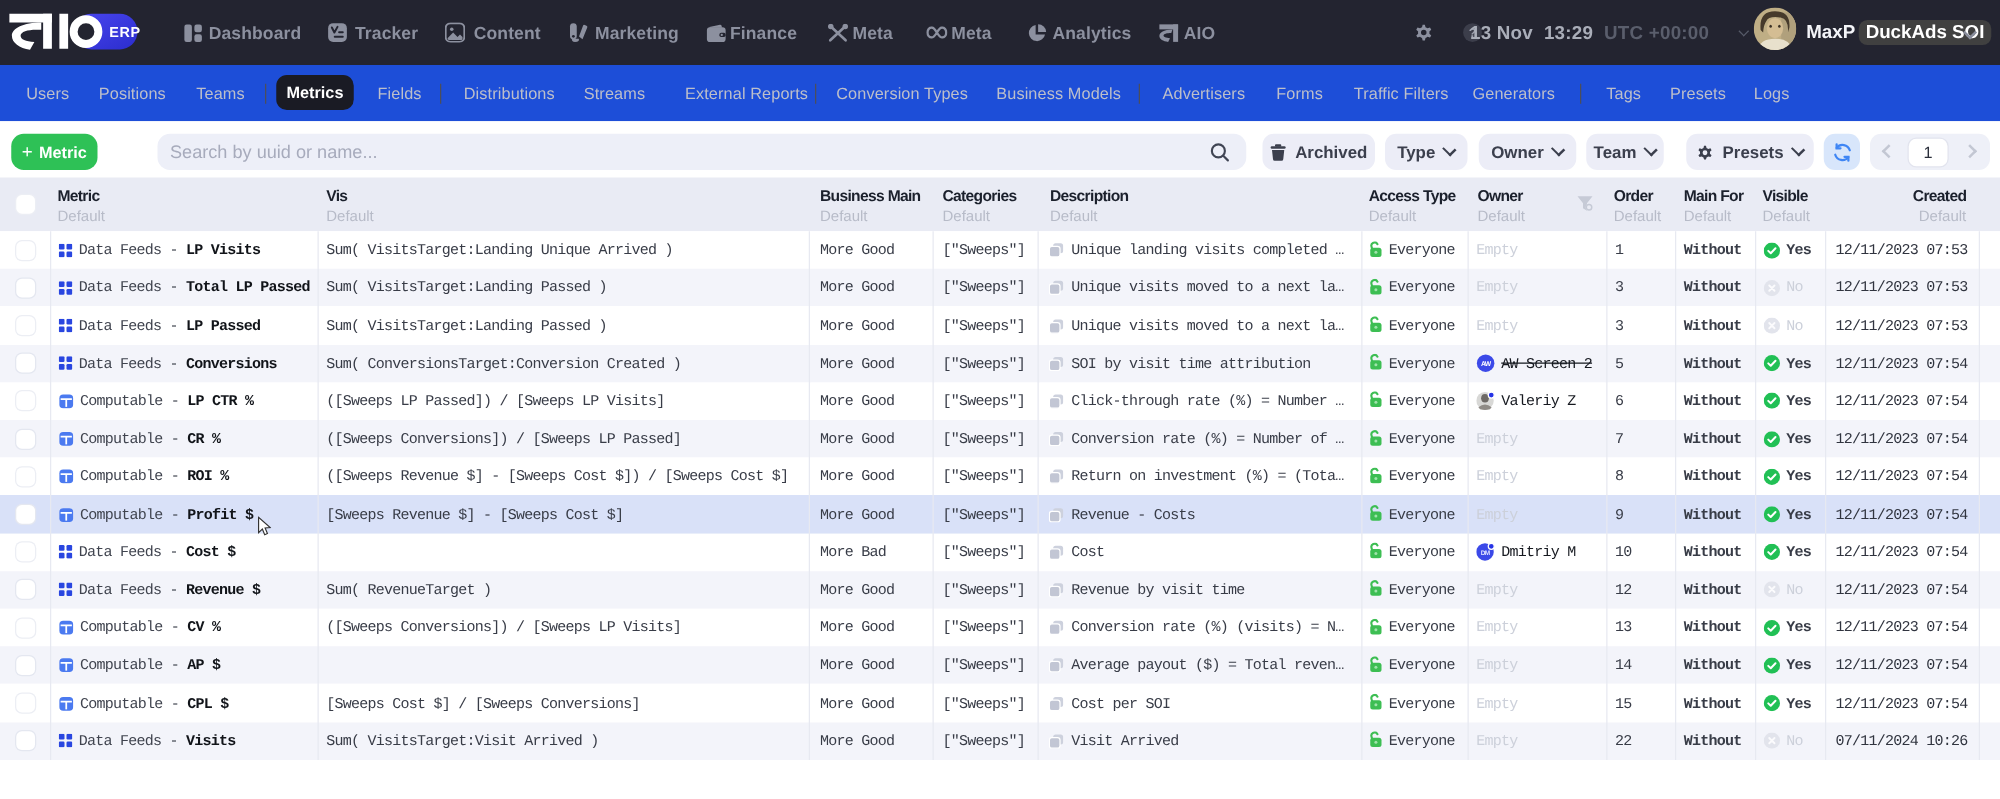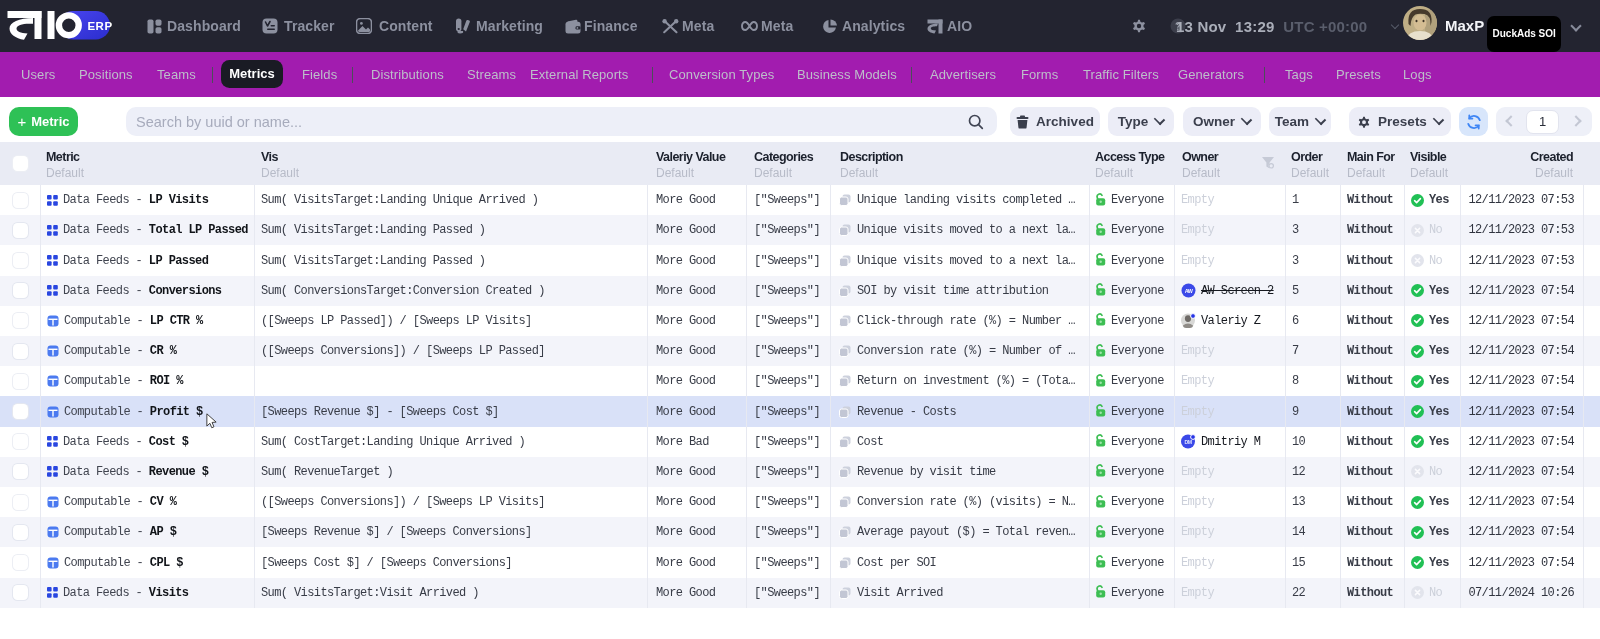--- a/index.html
+++ b/index.html
@@ -1,21 +1,21 @@
 <!DOCTYPE html>
 <html><head><meta charset="utf-8"><style>
 *{margin:0;padding:0;box-sizing:border-box}
 html,body{width:1600px;height:639px;overflow:hidden;background:#fff;font-family:"Liberation Sans",sans-serif;position:relative}
 .abs{position:absolute}
 
 #topbar{position:absolute;left:0;top:0;width:1600px;height:52px;background:#232430}
 .tnav{position:absolute;top:0;height:52px;display:flex;align-items:center;color:#8c909f;font-size:14px;font-weight:600;letter-spacing:0.1px}
 .tnav svg{display:block}
 
-#subnav{position:absolute;left:0;top:52px;width:1600px;height:45px;background:#a21caf}
+#subnav{position:absolute;left:0;top:52px;width:1600px;height:45px;background:#1d4ed8}
 .snav{position:absolute;top:0;height:45px;display:flex;align-items:center;color:#bdbfca;font-size:13px;font-weight:500;letter-spacing:0.1px}
 .sdiv{position:absolute;top:15px;width:1px;height:16px;background:#4c4e5a}
 #mpill{position:absolute;left:221px;top:59.5px;width:62px;height:28px;background:#1a1b24;border-radius:8.5px;display:flex;align-items:center;justify-content:center;color:#fff;font-size:13px;font-weight:700}
 
 #toolbar{position:absolute;left:0;top:97px;width:1600px;height:45px;background:#fff}
 #btnMetric{position:absolute;left:9px;top:10px;width:69px;height:29px;border-radius:10px;background:#2ec156;color:#fff;display:flex;align-items:center;justify-content:center;font-size:13px;font-weight:700}
 #btnMetric .plus{font-size:15px;font-weight:400;margin-right:5px;margin-top:-1px}
 #search{position:absolute;left:126px;top:10px;width:871px;height:29px;border-radius:10px;background:#edeff8;color:#a7abbc;font-size:14.5px;display:flex;align-items:center;padding-left:10px}
 #search svg{position:absolute;right:13px;top:7px}
 .tbtn{position:absolute;top:10px;height:29px;background:#ecedf7;border-radius:9px;color:#3b3f4d;font-size:13.5px;font-weight:700;display:flex;align-items:center;justify-content:center;gap:7px}
@@ -175,33 +175,33 @@
         <rect width="34" height="34" fill="#bfae85"></rect>
         <rect x="22" y="4" width="12" height="30" fill="#b0a07c"></rect>
         <path d="M5.5 18 Q4 3 17 3 Q29.5 3 28.5 16 L27.5 20 Q28 9 21.5 8 Q12 6.5 10 11 Q8 13.5 7.5 20 Z" fill="#463a2b"></path>
         <ellipse cx="17" cy="16.5" rx="6.5" ry="8" fill="#d4bd93"></ellipse>
         <ellipse cx="13.5" cy="15" rx="1" ry="1.2" fill="#3c3226"></ellipse>
         <ellipse cx="20.5" cy="15" rx="1" ry="1.2" fill="#3c3226"></ellipse>
         <path d="M3 34 Q5 25 17 25 Q29 25 31 34 Z" fill="#e8e0cc"></path>
       </g>
     </svg>
   <div class="abs" style="left:1445px;top:17px;color:#f3f4f8;font-size:15px;font-weight:700">MaxP</div>
-  <div class="abs" style="left:1487px;top:15.5px;height:36px;padding:0 5.5px;background:#000000;border-radius:7px;color:#fff;font-size:10px;font-weight:700;display:flex;align-items:center">DuckAds SOI</div>
+  <div class="abs" style="left:1487px;top:15.5px;height:20px;padding:0 5.5px;background:#404040;border-radius:7px;color:#fff;font-size:15px;font-weight:700;display:flex;align-items:center">DuckAds SOI</div>
   <div class="abs" style="left:1572px;top:22px;width:8px;height:8px;border-right:2px solid #888c9b;border-bottom:2px solid #888c9b;transform:rotate(45deg)"></div>
 </div>
 <div id="subnav">
   <div class="snav" style="left:21px">Users</div>
   <div class="snav" style="left:79px">Positions</div>
   <div class="snav" style="left:157px">Teams</div>
   <i class="sdiv" style="left:212px"></i>
   <div class="snav" style="left:302px">Fields</div>
   <i class="sdiv" style="left:352px"></i>
   <div class="snav" style="left:371px">Distributions</div>
   <div class="snav" style="left:467px">Streams</div>
-  <div class="snav" style="left:530px">External Reports</div>
+  <div class="snav" style="left:548px">External Reports</div>
   <i class="sdiv" style="left:652px"></i>
   <div class="snav" style="left:669px">Conversion Types</div>
   <div class="snav" style="left:797px">Business Models</div>
   <i class="sdiv" style="left:911px"></i>
   <div class="snav" style="left:930px">Advertisers</div>
   <div class="snav" style="left:1021px">Forms</div>
   <div class="snav" style="left:1083px">Traffic Filters</div>
   <div class="snav" style="left:1178px">Generators</div>
   <i class="sdiv" style="left:1264px"></i>
   <div class="snav" style="left:1285px">Tags</div>
@@ -247,21 +247,21 @@
     <div id="pnum">1</div>
     <div class="pchev" style="position:absolute;left:76px;top:10px;transform:rotate(-45deg)"></div>
   </div>
 </div>
 <div id="thead">
   <span class="chk" style="top:14px"></span>
   <span class="ht" style="left:46px">Metric</span>
     <span class="hd" style="left:46px">Default</span>
   <span class="ht" style="left:261px">Vis</span>
     <span class="hd" style="left:261px">Default</span>
-  <span class="ht" style="left:656px">Valeriy Value</span>
+  <span class="ht" style="left:656px">Business Main</span>
     <span class="hd" style="left:656px">Default</span>
   <span class="ht" style="left:754px">Categories</span>
     <span class="hd" style="left:754px">Default</span>
   <span class="ht" style="left:840px">Description</span>
     <span class="hd" style="left:840px">Default</span>
   <span class="ht" style="left:1095px">Access Type</span>
     <span class="hd" style="left:1095px">Default</span>
   <span class="ht" style="left:1182px">Owner</span>
     <span class="hd" style="left:1182px">Default</span>
   <svg style="position:absolute;left:1261px;top:14px" width="14" height="14" viewBox="0 0 14 14">
@@ -574,20 +574,21 @@
 <span class="cell met">
         <svg class="mi" width="12" height="12" viewBox="0 0 12 12">
           <rect x="0.5" y="0.5" width="11" height="11" rx="3" fill="#4b7af0"></rect>
           <rect x="1.5" y="3.6" width="9" height="1.4" fill="#fff"></rect>
           <rect x="5.3" y="4.2" width="1.4" height="6.3" fill="#fff"></rect>
         </svg>
         <span class="mt">Computable</span>
         <span class="md">&nbsp;-&nbsp;</span>
         <span class="mn">ROI %</span>
       </span>
+<span class="cell visf">([Sweeps Revenue $] - [Sweeps Cost $]) / [Sweeps Cost $]</span>
 <span class="cell bv">More Good</span>
 <span class="cell cat">["Sweeps"]</span>
 <span class="cell desc">
         <svg class="di" width="12" height="12" viewBox="0 0 12 12">
           <rect x="3.5" y="0.5" width="8" height="8" rx="2" fill="#cdd1dd"></rect>
           <rect x="0.5" y="3" width="8.5" height="8.5" rx="2" fill="#c2c6d4" stroke="#fff" stroke-width="1"></rect>
         </svg>
         <span>Return on investment (%) = (Tota…</span>
       </span>
 <span class="cell acc">
@@ -660,21 +661,20 @@
             <rect x="0" y="0" width="4.6" height="4.6" rx="1"></rect>
             <rect x="6.2" y="0" width="4.6" height="4.6" rx="1"></rect>
             <rect x="0" y="6.2" width="4.6" height="4.6" rx="1"></rect>
             <rect x="6.2" y="6.2" width="4.6" height="4.6" rx="1"></rect>
           </g>
         </svg>
         <span class="mt">Data Feeds</span>
         <span class="md">&nbsp;-&nbsp;</span>
         <span class="mn">Cost $</span>
       </span>
-<span class="cell visf">Sum( CostTarget:Landing Unique Arrived )</span>
 <span class="cell bv">More Bad</span>
 <span class="cell cat">["Sweeps"]</span>
 <span class="cell desc">
         <svg class="di" width="12" height="12" viewBox="0 0 12 12">
           <rect x="3.5" y="0.5" width="8" height="8" rx="2" fill="#cdd1dd"></rect>
           <rect x="0.5" y="3" width="8.5" height="8.5" rx="2" fill="#c2c6d4" stroke="#fff" stroke-width="1"></rect>
         </svg>
         <span>Cost</span>
       </span>
 <span class="cell acc">
@@ -796,21 +796,20 @@
 <span class="cell met">
         <svg class="mi" width="12" height="12" viewBox="0 0 12 12">
           <rect x="0.5" y="0.5" width="11" height="11" rx="3" fill="#4b7af0"></rect>
           <rect x="1.5" y="3.6" width="9" height="1.4" fill="#fff"></rect>
           <rect x="5.3" y="4.2" width="1.4" height="6.3" fill="#fff"></rect>
         </svg>
         <span class="mt">Computable</span>
         <span class="md">&nbsp;-&nbsp;</span>
         <span class="mn">AP $</span>
       </span>
-<span class="cell visf">[Sweeps Revenue $] / [Sweeps Conversions]</span>
 <span class="cell bv">More Good</span>
 <span class="cell cat">["Sweeps"]</span>
 <span class="cell desc">
         <svg class="di" width="12" height="12" viewBox="0 0 12 12">
           <rect x="3.5" y="0.5" width="8" height="8" rx="2" fill="#cdd1dd"></rect>
           <rect x="0.5" y="3" width="8.5" height="8.5" rx="2" fill="#c2c6d4" stroke="#fff" stroke-width="1"></rect>
         </svg>
         <span>Average payout ($) = Total reven…</span>
       </span>
 <span class="cell acc">

